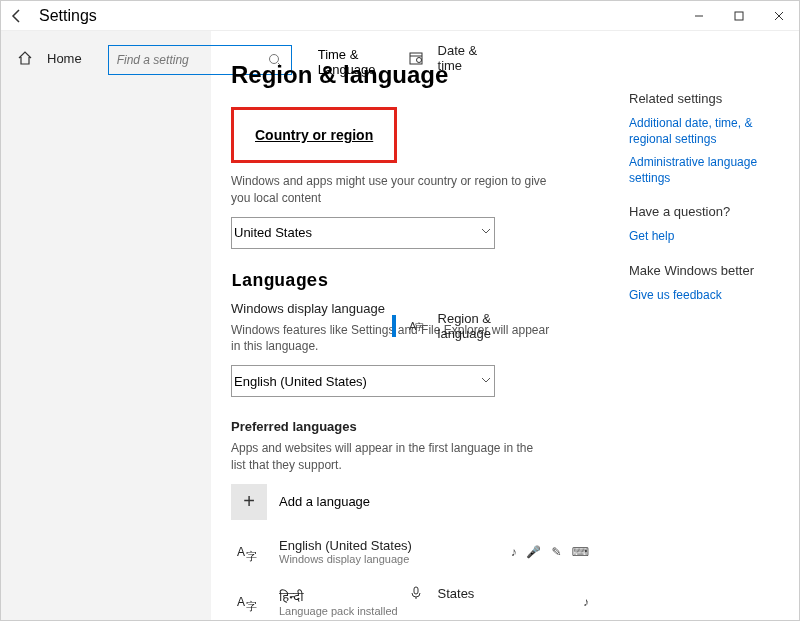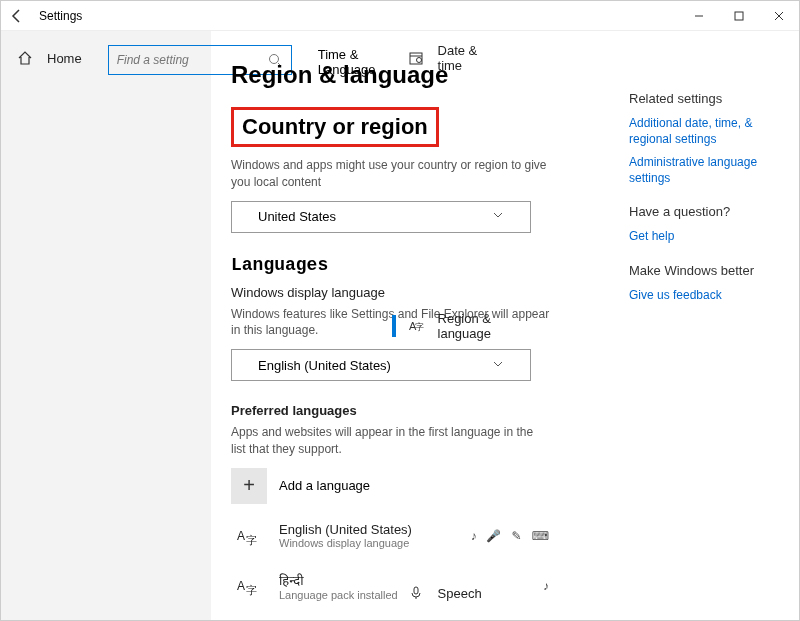--- a/index.html
+++ b/index.html
@@ -1,53 +1,53 @@
 <!DOCTYPE html>
 <html><head>
 <meta charset="utf-8">
 <style>
 * { box-sizing: border-box; margin: 0; padding: 0; }
 body { font-family: "Segoe UI", Arial, sans-serif; font-size: 13px; color: #000; background: #fff; width: 800px; height: 621px; overflow: hidden; }
 .window { display: flex; flex-direction: column; height: 100%; border: 1px solid #ccc; }
 .titlebar { display: flex; align-items: center; height: 30px; background: #fff; border-bottom: 1px solid #eee; }
 .titlebar .left { display: flex; align-items: center; padding-left: 8px; gap: 14px; }
-.titlebar .title { font-size: 12px; }
+.titlebar .title { font-size: 16px; }
 .titlebar .spacer { flex: 1; }
 .winbtn { width: 40px; height: 30px; display: flex; align-items: center; justify-content: center; font-size: 11px; }
 .winbtn svg { width: 10px; height: 10px; }
 .body { display: flex; flex: 1; overflow: hidden; }
 .sidebar { width: 210px; background: #f3f3f3; padding: 10px 0 10px 0; display: flex; flex-direction: row; gap: 0; }
 .sidebar .row { display: flex; align-items: center; height: 34px; padding: 0 16px; gap: 14px; font-size: 13px; color: #222; }
 .sidebar .row.home { margin-bottom: 6px; }
 .sidebar .search { margin: 4px 10px 12px 10px; border: 1px solid #0078d7; height: 30px; display: flex; align-items: center; padding: 4px 8px; justify-content: space-between; }
 .sidebar .search input { border: none; outline: none; background: transparent; font-size: 12px; width: 150px; color: #777; font-style: italic; }
 .sidebar .section-title { font-weight: 400; font-size: 13px; padding: 6px 16px 10px 16px; }
 .sidebar .nav { display: flex; flex-direction: column; justify-content: space-between; }
 .sidebar .nav .row.active { position: relative; }
 .sidebar .nav .row.active::before { content: ""; position: absolute; left: 0; top: 6px; bottom: 6px; width: 4px; background: #0078d7; }
 .icon { width: 16px; height: 16px; display: inline-flex; align-items: center; justify-content: center; flex: none; }
 .main { flex: 1; display: flex; overflow: hidden; }
 .content { flex: 1; padding: 30px 20px 20px 20px; overflow-y: auto; }
 .content h1 { font-size: 24px; font-weight: 600; margin-bottom: 18px; }
 .section-heading { font-size: 16px; font-weight: 600; margin: 6px 0 10px 0; }
 .highlight-box { border: 3px solid #e2231a; padding: 4px 8px; display: inline-block; margin-bottom: 10px; }
-.highlight-box .section-heading { margin: 0; font-size: 22px; }
+.highlight-box .section-heading { margin: 13px; font-size: 14px; text-decoration: underline; }
 .desc { font-size: 12px; color: #555; margin-bottom: 10px; line-height: 1.4; max-width: 320px; }
 .sublabel13 { font-size: 13px; color: #222; margin-bottom: 6px; }
-.dropdown { width: 300px; height: 32px; border: 1px solid #999; display: flex; align-items: center; justify-content: space-between; padding: 0 26px; font-size: 13px; background: #fff; margin-bottom: 22px; }
+.dropdown { width: 264px; height: 32px; border: 1px solid #999; display: flex; align-items: center; justify-content: space-between; padding: 0 2px; font-size: 13px; background: #fff; margin-bottom: 22px; }
 .dropdown .chev { color: #555; }
 .sub2 { font-size: 18px; font-weight: 600; margin-bottom: 10px; font-family: Liberation Mono, monospace; }
 .addlang { display: flex; align-items: center; gap: 12px; margin-bottom: 14px; }
 .addbtn { width: 36px; height: 36px; background: #e6e6e6; display: flex; align-items: center; justify-content: center; font-size: 20px; color: #333; }
 .langitem { display: flex; align-items: center; gap: 12px; margin-bottom: 14px; }
 .langicon { width: 36px; height: 36px; display: flex; align-items: center; justify-content: center; font-size: 16px; }
 .langtext .lname { font-size: 13px; color: #222; }
 .langtext .lsub { font-size: 11px; color: #777; }
 .langact { margin-left: auto; display: flex; gap: 10px; font-size: 12px; color: #444; padding-right: 20px; }
-.aside { width: 170px; padding: 50px 14px 10px 0; display: flex; flex-direction: column; gap: 8px; font-size: 12px; margin-left: 40px; }
+.aside { width: 170px; padding: 50px 14px 10px 0; display: flex; flex-direction: column; gap: 8px; font-size: 12px; }
 .aside .atitle { font-size: 13px; color: #333; margin-top: 10px; margin-bottom: 2px; }
 .aside a { color: #0066cc; text-decoration: none; cursor: default; line-height: 1.3; }
 </style>
 </head>
 <body>
 
 <div class="window">
   <div class="titlebar">
     <div class="left">
       <span class="icon">
@@ -116,21 +116,21 @@
           </span>
           <span>Region &amp; language</span>
         </div>
         <div class="row">
           <span class="icon">
             <svg viewBox="0 0 16 16">
                 <rect x="6" y="2" width="4" height="7" rx="2" stroke="#333" fill="none"></rect>
                 <path d="M4 8 a4 4 0 0 0 8 0 M8 12 V14" stroke="#333" fill="none"></path>
               </svg>
           </span>
-          <span>Speech</span>
+          <span>States</span>
         </div>
       </div>
     </div>
 
     <div class="main">
       <div class="content">
         <h1>Region &amp; language</h1>
 
         <div class="highlight-box">
           <div class="section-heading">Country or region</div>

